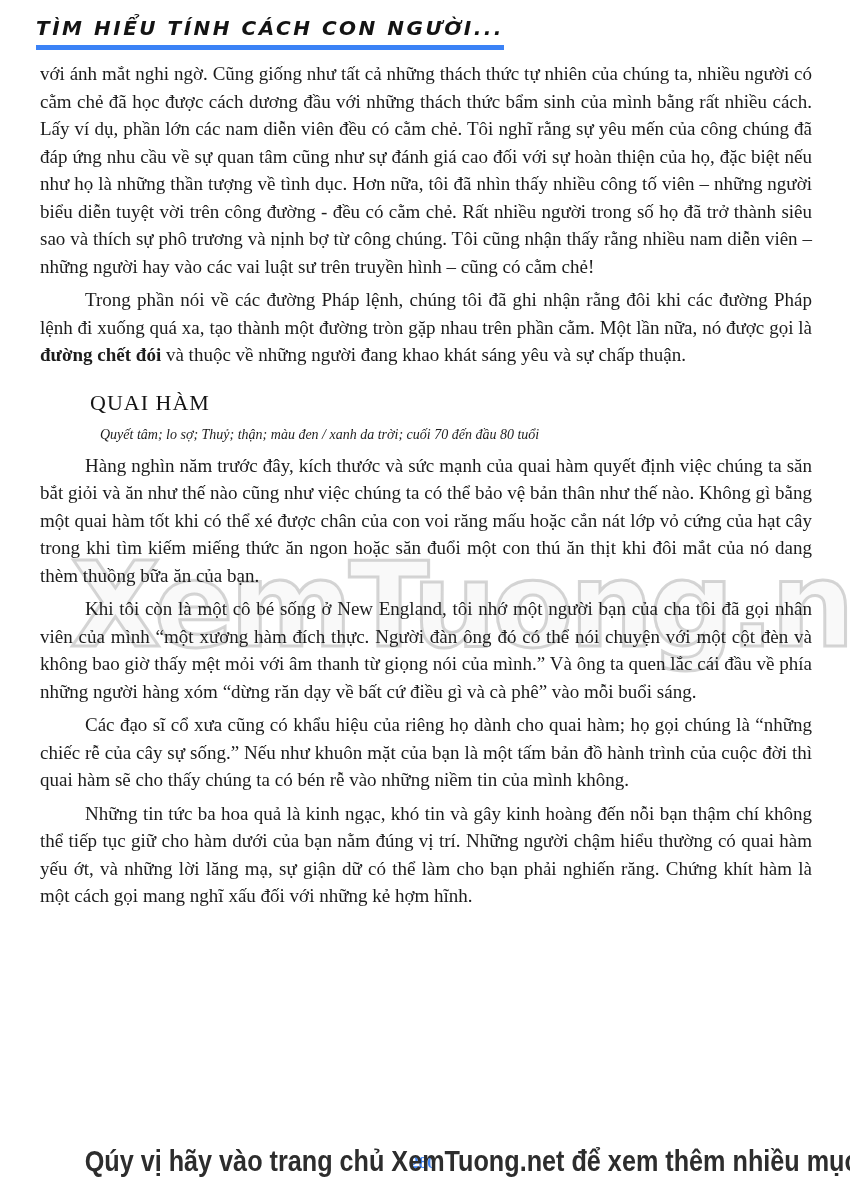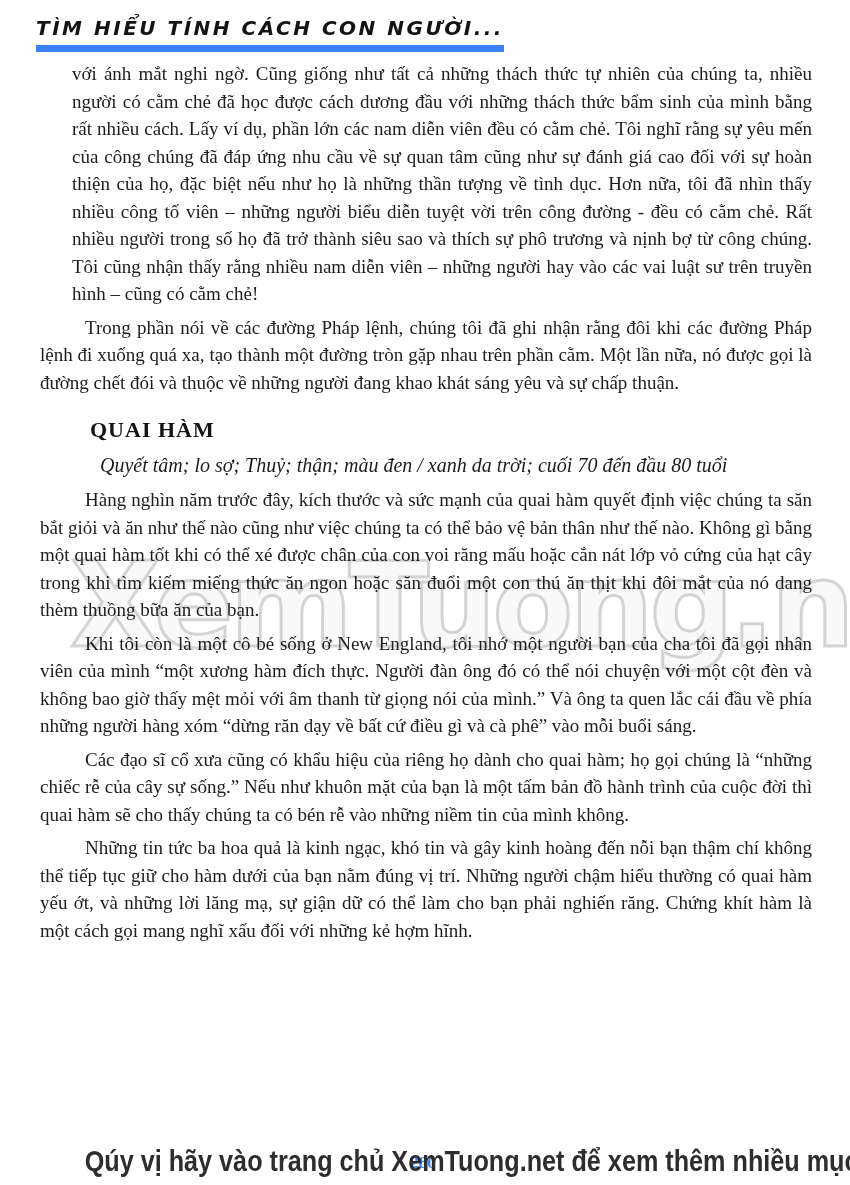--- a/index.html
+++ b/index.html
@@ -15,21 +15,21 @@
     background: #ffffff;
   }
   
   .running-head {
     position: absolute; top: 16px; left: 36px;
     font-family: "DejaVu Sans", sans-serif;
     font-weight: bold; font-style: italic;
     font-size: 20px; letter-spacing: 2.5px;
     color: #141414;
     padding-bottom: 5px;
-    border-bottom: 7px solid #3b82f6;
+    border-bottom: 5px solid #3b82f6;
     white-space: nowrap;
     z-index: 2;
   }
   
   .watermark {
     position: absolute; top: 536px; left: 70px;
     font-family: "DejaVu Sans", sans-serif;
     font-weight: bold;
     font-size: 118px; letter-spacing: -4px;
     white-space: nowrap;
@@ -45,33 +45,33 @@
     z-index: 2;
     color: #1c1c1c;
   }
   .article p {
     margin: 0 0 6px 0;
     font-size: 19px;
     line-height: 27.5px;
     text-align: justify;
     text-indent: 45px;
   }
-  .article p.no-indent { text-indent: 0; margin-left: 32px; }
-  .bold-inline { font-weight: normal; }
+  .article p.no-indent { text-indent: 0; }
+  .bold-inline { font-weight: bold; }
   .section-heading {
     margin: 21px 0 0 50px;
-    font-weight: bold;
+    font-weight: normal;
     font-size: 22px;
     letter-spacing: 1px;
     color: #141414;
   }
   .section-subtitle {
     margin: 11px 0 9px 60px;
     font-style: italic;
-    font-size: 20px;
+    font-size: 14px;
     color: #1c1c1c;
   }
   
   .page-number {
     position: absolute; bottom: 12px; left: 0; right: 4px;
     text-align: center;
     font-family: Liberation Serif, serif;
     font-weight: bold;
     font-size: 17px;
     color: #3b82f6;

